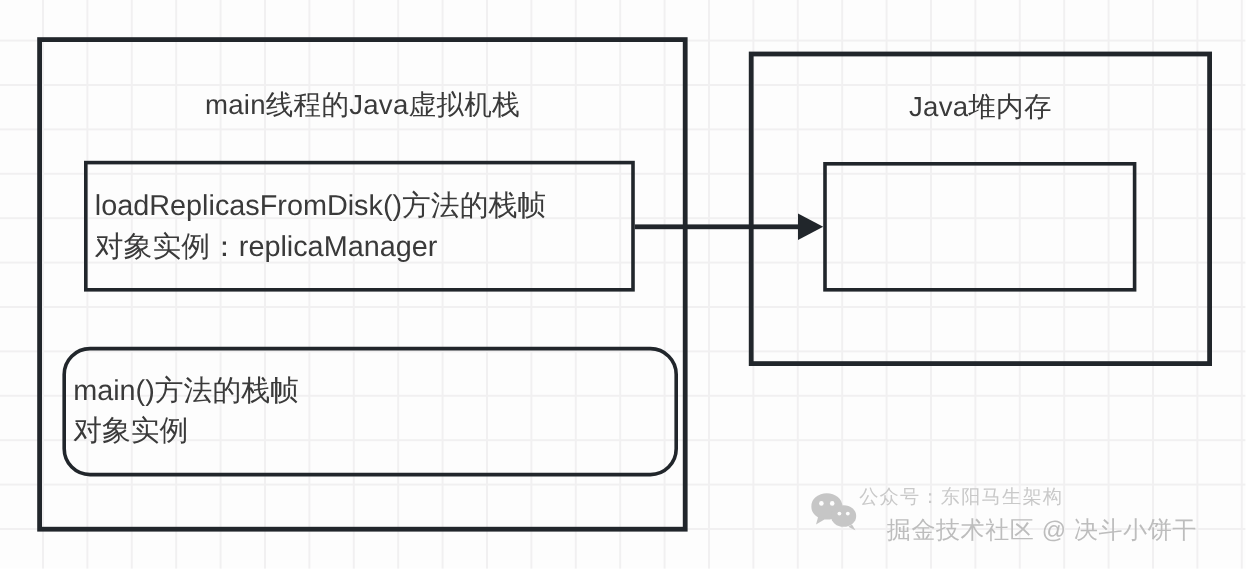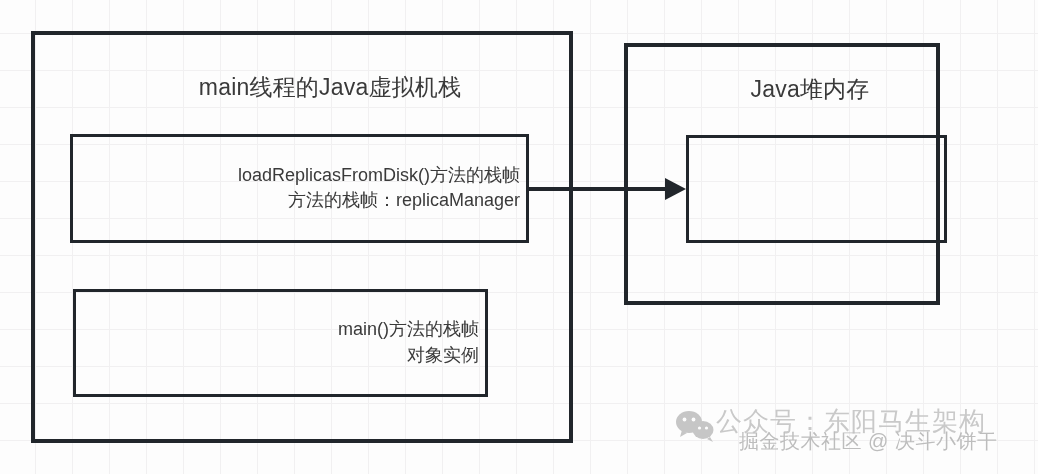--- a/index.html
+++ b/index.html
@@ -20,21 +20,20 @@
     background-position: -2px -4px;
     font-family: "Liberation Sans", "DejaVu Sans", sans-serif;
     color: #3b3b3b;
   }
 
   .box {
     position: absolute;
     box-sizing: border-box;
     background: transparent;
     border: 4px solid #21262b;
-    padding-left: 28px;
   }
   .outer-box { border-width: 4px; }
   .inner-box { border-width: 3.5px; }
 
   .box-title {
     position: absolute;
     width: 100%;
     text-align: center;
     font-size: 23px;
     line-height: 1.25;
@@ -42,22 +41,22 @@
     color: #3a3a3a;
     white-space: nowrap;
   }
 
   .inner-text {
     position: absolute;
     left: 0;
     right: 0;
     top: 50%;
     transform: translateY(-50%);
-    text-align: right;
-    font-size: 18px;
+    text-align: left;
+    font-size: 24px;
     line-height: 1.42;
     color: #3a3a3a;
     padding: 0 6px;
   }
   .inner-text .line { display: block; white-space: nowrap; }
 
   
   .arrow-shaft {
     position: absolute;
     background: #21262b;
@@ -73,21 +72,21 @@
   }
 
   
   .wm {
     position: absolute;
     white-space: nowrap;
     pointer-events: none;
     user-select: none;
   }
   .wm-a {
-    font-size: 26px;
+    font-size: 16px;
     color: #c9c9c9;
     letter-spacing: 1px;
   }
   .wm-b {
     font-size: 20px;
     color: #bdbdbd;
     letter-spacing: 0.5px;
     margin-left: 37px;
   }
   .wechat-icon { position: absolute; }
@@ -97,36 +96,36 @@
 
 <div id="canvas">
 
   <div class="box outer-box" style="left:31px; top:31px; width:542px; height:412px;">
 
     <div class="box-title" style="top:38px;">main线程的Java虚拟机栈</div>
 
     <div class="box inner-box" style="left:35px; top:99px; width:459px; height:109px;">
       <div class="inner-text">
         <span class="line">loadReplicasFromDisk()方法的栈帧</span>
-        <span class="line">方法的栈帧：replicaManager</span>
+        <span class="line">对象实例：replicaManager</span>
       </div>
     </div>
 
-    <div class="box inner-box" style="left:38px; top:254px; width:415px; height:108px;">
+    <div class="box inner-box" style="left:17px; top:254px; width:513px; height:108px;border-radius:23px;">
       <div class="inner-text">
         <span class="line">main()方法的栈帧</span>
         <span class="line">对象实例</span>
       </div>
     </div>
   </div>
 
   <div class="arrow-shaft" style="left:529px; top:187px; width:142px;"></div>
   <div class="arrow-head" style="left:665px; top:178px;"></div>
 
-  <div class="box outer-box" style="left:624px; top:43px; width:316px; height:262px;">
+  <div class="box outer-box" style="left:624px; top:43px; width:386px; height:262px;">
 
     <div class="box-title" style="top:28px;">Java堆内存</div>
 
     <div class="box inner-box" style="left:58px; top:88px; width:261px; height:108px;">
       <div class="inner-text">
       </div>
     </div>
   </div>
 
   <span class="wechat-icon" style="left:676px; top:410px;">

